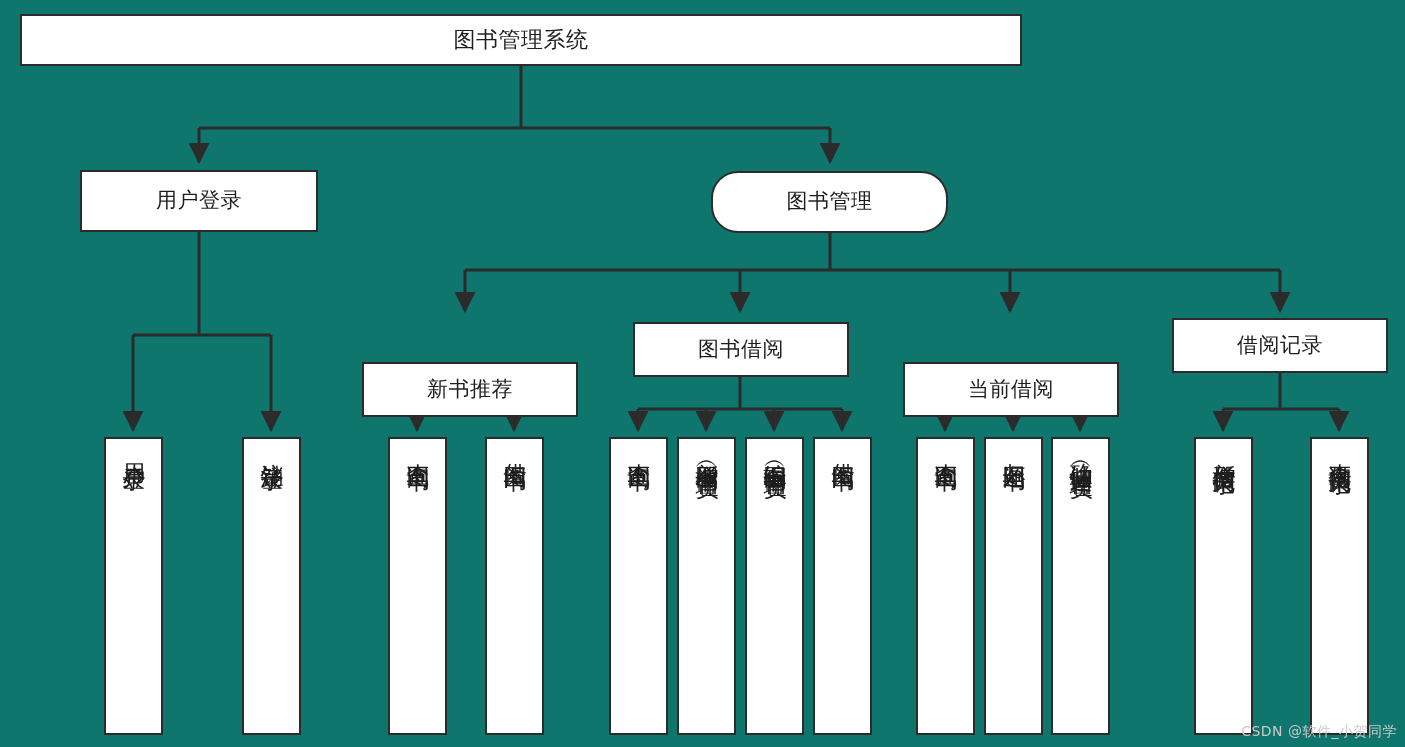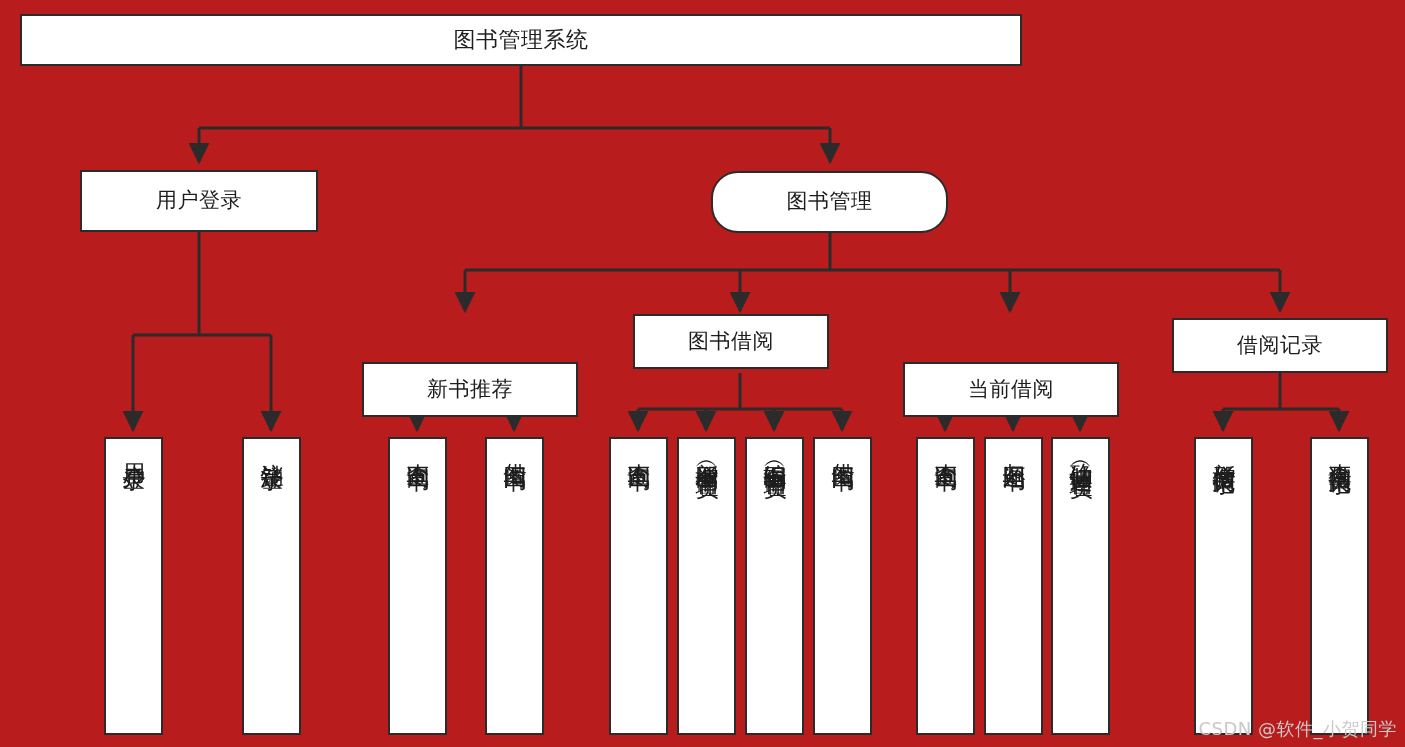--- a/index.html
+++ b/index.html
@@ -9,21 +9,21 @@
     background: #ffffff;
   }
   body {
     font-family: "DejaVu Sans", "Liberation Sans", sans-serif;
     color: #1a1a1a;
   }
   #canvas {
     position: relative;
     width: 1405px;
     height: 747px;
-    background: #b91c1c;
+    background: #0f766e;
     overflow: hidden;
   }
   #edges {
     position: absolute;
     left: 0;
     top: 0;
     width: 1405px;
     height: 747px;
     pointer-events: none;
   }
@@ -63,21 +63,21 @@
     text-orientation: upright;
     font-size: 23px;
     line-height: 1.12;
     letter-spacing: 2px;
     -webkit-text-orientation: upright;
   }
   .watermark {
     position: absolute;
     right: 8px;
     bottom: 6px;
-    font-size: 18px;
+    font-size: 14px;
     color: #c9c9c9;
     letter-spacing: 0.5px;
     z-index: 3;
     white-space: nowrap;
   }
 </style>
 </head>
 <body>
 
 <div id="canvas">
@@ -140,21 +140,21 @@
   <div class="node horiz" style="left:80px; top:170px; width:238px; height:62px;">
     <span class="label">用户登录</span>
   </div>
   <div class="node horiz" style="left:711px; top:171px; width:237px; height:62px;border-radius:27px;">
     <span class="label">图书管理</span>
   </div>
 
   <div class="node horiz" style="left:362px; top:318px; width:216px; height:55px;margin-top:44px;">
     <span class="label">新书推荐</span>
   </div>
-  <div class="node horiz" style="left:633px; top:314px; width:196px; height:55px;">
+  <div class="node horiz" style="left:633px; top:322px; width:216px; height:55px;">
     <span class="label">图书借阅</span>
   </div>
   <div class="node horiz" style="left:903px; top:318px; width:216px; height:55px;margin-top:44px;">
     <span class="label">当前借阅</span>
   </div>
   <div class="node horiz" style="left:1172px; top:318px; width:216px; height:55px;">
     <span class="label">借阅记录</span>
   </div>
 
   <div class="node vert" style="left:104px; top:437px; width:59px; height:298px;">

